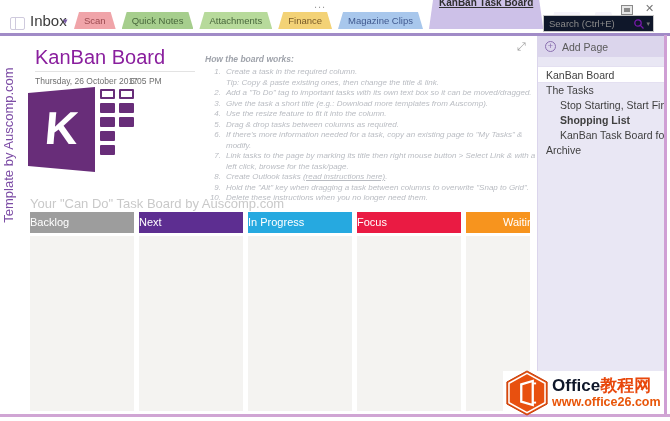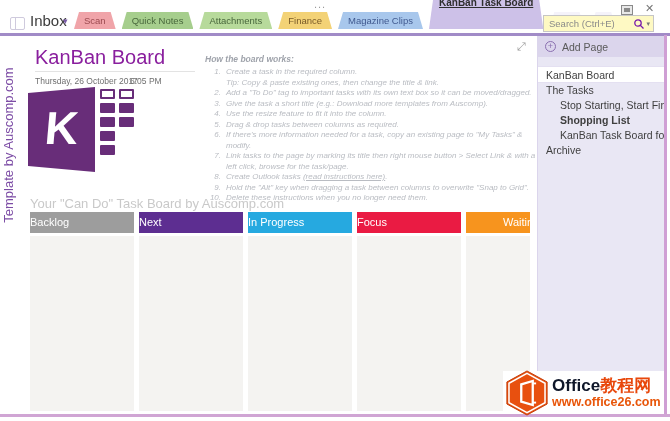--- a/index.html
+++ b/index.html
@@ -22,21 +22,21 @@
   #section-tabs { position:absolute; left:74px; top:9px; height:20px; display:flex; align-items:flex-end; gap:6px; }
   .stab {
     height:17px; line-height:17px; padding:0 10px; font-size:9.5px; text-align:center;
     clip-path: polygon(5px 0, calc(100% - 5px) 0, 100% 100%, 0 100%);
     white-space:nowrap;
   }
   .stab.active { height:36px; line-height:20px; font-weight:bold; font-size:10px;text-decoration:underline; }
   .stab.ghost { background:#f5f3fa; color:#6a6a6a; }
   .tabline { position:absolute; left:0; top:33px; width:670px; height:3px; background:#a18bc7; }
   
-  .searchbox { position:absolute; left:543px; top:15px; width:111px; height:17px; background:#fef9c3; border:1px solid #c6c6c6; display:flex; align-items:center; }
+  .searchbox { position:absolute; left:543px; top:15px; width:111px; height:17px; background:#0f172a; border:1px solid #c6c6c6; display:flex; align-items:center; }
   .searchbox .ph { flex:1; font-size:9.5px; color:#8a8a8a; padding-left:5px; white-space:nowrap; overflow:hidden; }
   .mag { width:12px; height:12px; flex:0 0 12px; }
   .search-caret { font-size:7px; color:#777; padding:0 3px 0 1px; }
   
   .expand-icon { position:absolute; left:517px; top:40px; color:#9a9a9a; font-size:11px; }
   .vtext { position:absolute; left:-81px; top:137px; width:180px; height:16px; text-align:center;
     transform:rotate(-90deg); font-size:13px; color:#7c4ca5; white-space:nowrap; }
   .page-title { position:absolute; left:35px; top:46px; font-size:20px; color:#8a1f9e; }
   .title-rule { position:absolute; left:35px; top:71px; width:160px; height:1px; background:#e3e3e3; }
   .page-date { position:absolute; left:35px; top:76px; font-size:8.5px; color:#6f6f6f; }

